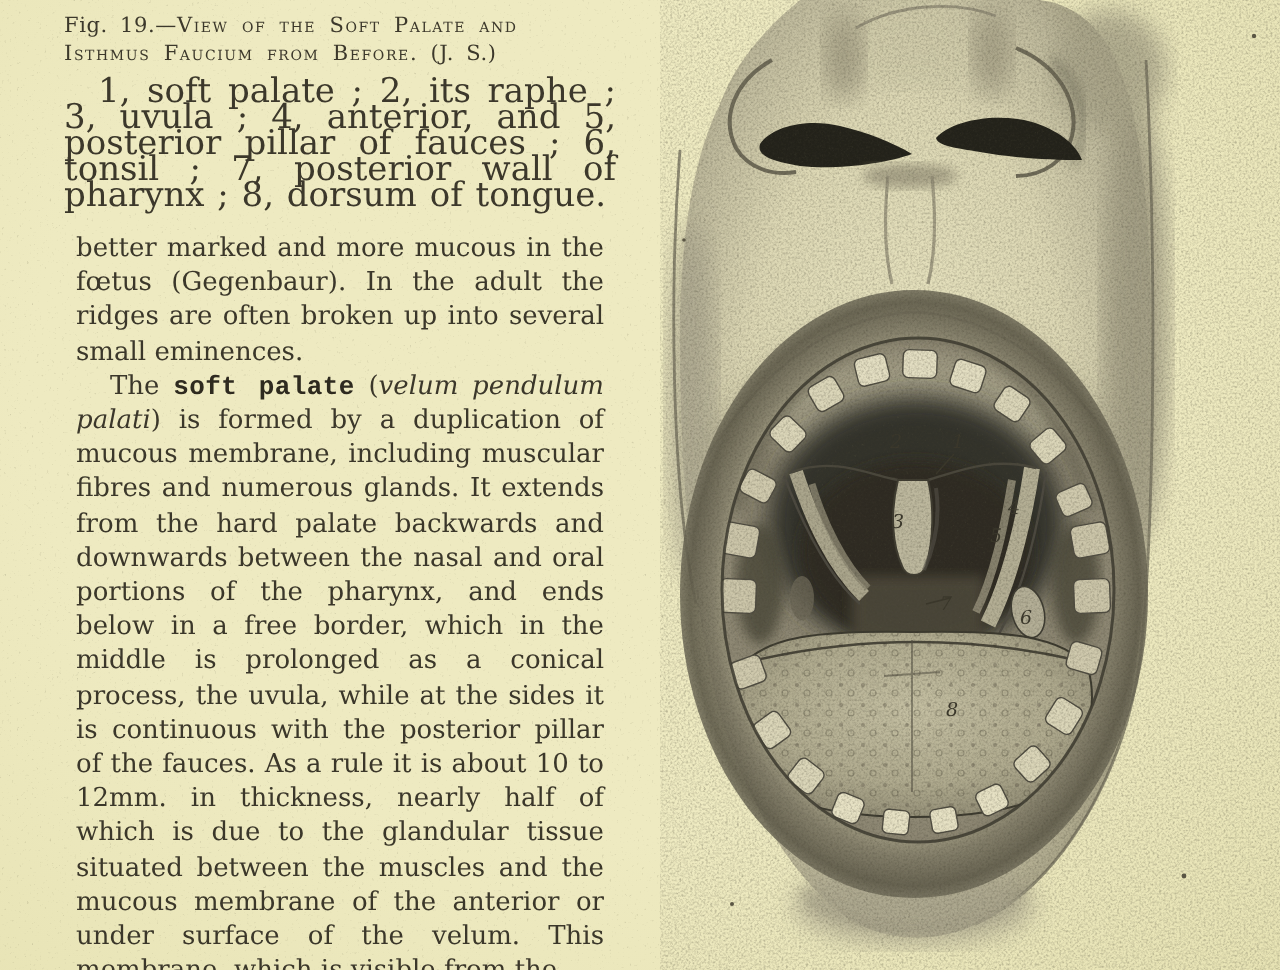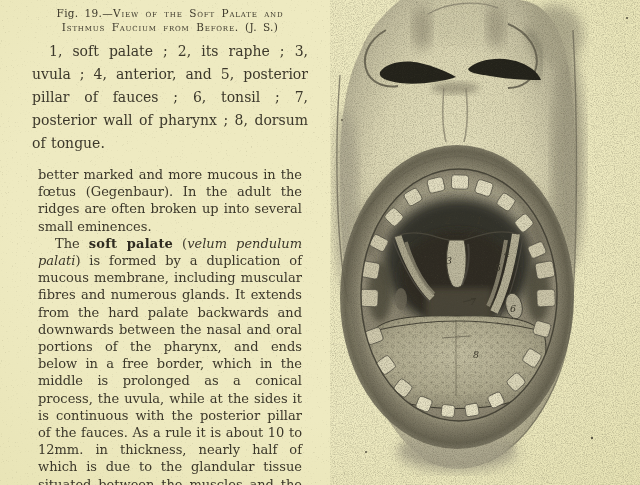--- a/index.html
+++ b/index.html
@@ -1,31 +1,31 @@
 <!DOCTYPE html>
 <html><head>
 <meta charset="utf-8">
 <style>
   html,body{margin:0;padding:0;}
   body{width:640px;height:485px;overflow:hidden;
        font-family:"DejaVu Serif","Liberation Serif",serif;}
   .page{position:relative;width:640px;height:485px;overflow:hidden;
         background:radial-gradient(ellipse at 45% 40%, #eeeac1 55%, #e7e3b4 100%);}
   .text-col{position:absolute;left:32px;top:4px;width:276px;color:#3c382b;}
-  .caption{margin:2px 0 0 0;font-size:10.5px;line-height:14px;text-align:center;
+  .caption{margin:2px 0 0 0;font-size:10.5px;line-height:14px;text-align:left;
            letter-spacing:.3px;word-spacing:2.5px;}
   .caption .sc{font-variant:small-caps;letter-spacing:.8px;}
   .caption .credit{white-space:nowrap;}
-  .legend{margin:6px 0 0 0;font-size:14px;line-height:23px;text-align:justify;
+  .legend{margin:6px 0 0 0;font-size:17px;line-height:13px;text-align:justify;
           text-indent:17px;word-spacing:1px;}
   .bodyp{margin:0;font-size:13px;line-height:17.2px;text-align:justify;
          color:#3b372a;width:264px;margin-left:6px;}
   .p1{margin-top:11px;}
   .p2{text-indent:17px;}
-  .bodyp b{color:#2e2a1f;letter-spacing:.2px;}
+  .bodyp b{color:#2e2a1f;letter-spacing:.2px;font-family:Liberation Mono, monospace;}
   .figure{position:absolute;left:330px;top:0;width:310px;height:485px;}
   .pagegrain{position:absolute;left:0;top:0;width:640px;height:485px;pointer-events:none;}
 </style>
 </head>
 <body>
 
 <div class="page">
 
   <div class="text-col">
     <p class="caption"><span>Fig. 19.</span><span>—</span><span class="sc">View of the Soft Palate and Isthmus Faucium from Before.</span>

